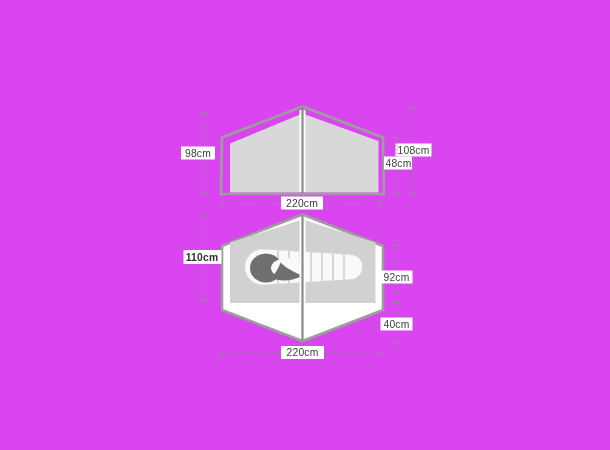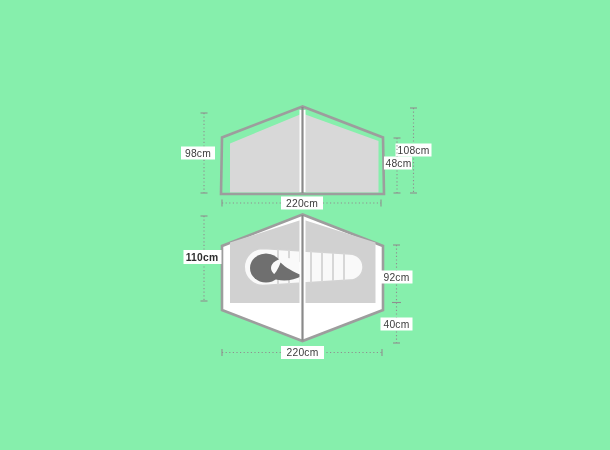--- a/index.html
+++ b/index.html
@@ -5,21 +5,21 @@
   html, body {
     margin: 0;
     padding: 0;
     background: #ffffff;
     font-family: "Liberation Sans", sans-serif;
   }
   .stage {
     position: relative;
     width: 610px;
     height: 450px;
-    background: #86efac;
+    background: #d946ef;
     overflow: hidden;
   }
   svg { display: block; }
   .dim-label {
     font-family: "Liberation Sans", sans-serif;
     font-size: 10.3px;
     letter-spacing: 0.25px;
     fill: #3c3c3c;
     text-anchor: middle;
   }

